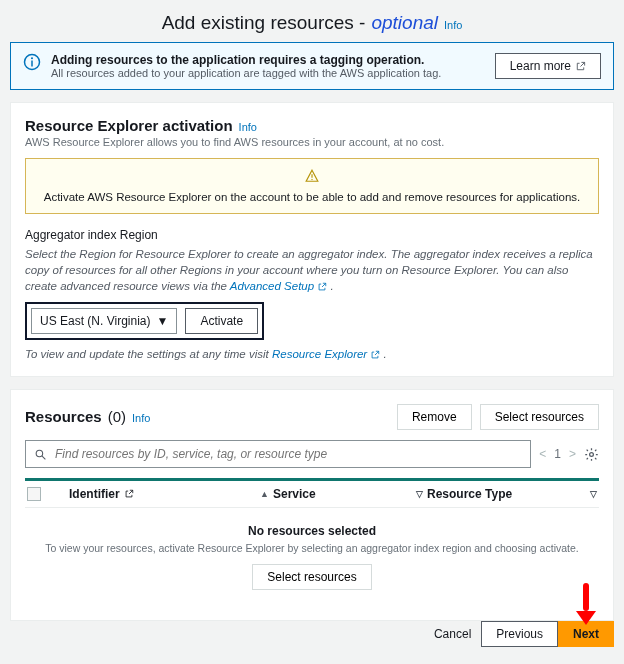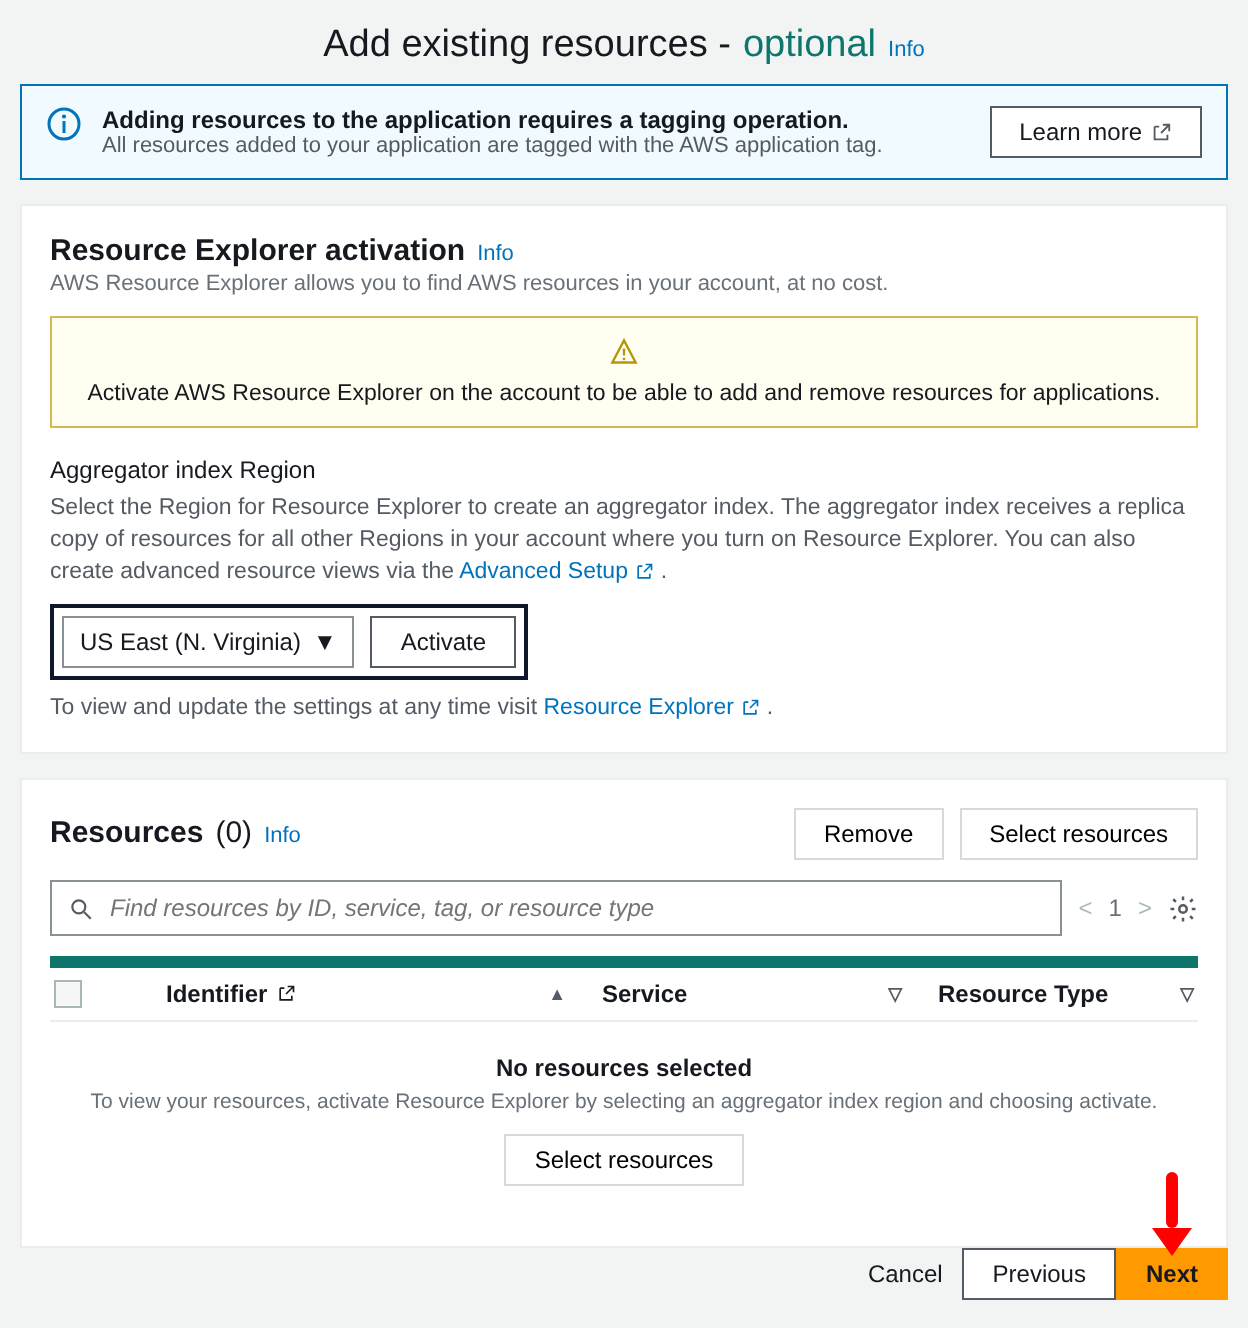--- a/index.html
+++ b/index.html
@@ -14,21 +14,21 @@
   }
   .page-title {
     font-size: 19px;
     font-weight: 400;
     margin: 2px 0 8px 0;
     display: flex;
     align-items: baseline;
     gap: 6px;
     justify-content: center;
   }
-  .page-title .optional { color: #0f766e;}
+  .page-title .optional { font-style: italic; color: #1d4ed8;}
   .info-link { color: #0073bb; font-size: 11px; font-weight: 400; cursor: pointer; }
   .alert-info {
     background: #f1faff;
     border: 1px solid #0073bb;
     padding: 10px 12px;
     display: flex;
     align-items: flex-start;
     gap: 10px;
   }
   .alert-info .icon-col { flex: 0 0 auto; }
@@ -67,21 +67,21 @@
     border: 1px solid #d6b656;
     padding: 10px 12px;
     display: flex;
     gap: 8px;
     align-items: center;
     font-size: 11.5px;
     margin: 6px 0 14px 0;
     flex-direction: column;
   }
   .section-label { font-size: 12px; color: #16191f; margin-bottom: 4px;}
-  .section-desc { font-size: 11.5px; color: #545b64; line-height: 1.4; }
+  .section-desc { font-size: 11.5px; color: #545b64; line-height: 1.4; font-style: italic; }
   .link { color: #0073bb; cursor: pointer; }
   .highlight-box {
     border: 2px solid #0f172a;
     padding: 4px;
     display: inline-flex;
     gap: 8px;
     margin: 8px 0 6px 0;
   }
   .select {
     border: 1px solid #879196;
@@ -103,22 +103,22 @@
     border: 1px solid #879196;
     padding: 5px 8px;
     display: flex; align-items: center; gap: 6px;
   }
   .search input {
     border: none; outline: none; width: 100%; font-style: italic; color: #687078; font-size: 12px;
     background: transparent;
   }
   .pager { display: flex; align-items: center; gap: 8px; color: #687078;}
   .table-head {
-    display: flex; align-items: center; gap: 18px;
-    border-top: 6px solid #0f766e; border-bottom: 1px solid #eaeded;
+    display: flex; align-items: center; gap: 4px;
+    border-top: 3px solid #0f766e; border-bottom: 1px solid #eaeded;
     padding: 6px 2px; font-size: 12px; font-weight: 700;
   }
   .th { display: flex; align-items: center; gap: 4px; }
   .th.identifier { flex: 0 0 200px; margin-left: 24px;}
   .th.service { flex: 0 0 150px; }
   .th.rtype { flex: 1; }
   .sort-icon { font-size: 9px; color: #545b64; }
   .empty { text-align: center; padding: 16px 0; }
   .empty .t { font-weight: 700; margin-bottom: 4px; font-size: 12px;}
   .empty .d { font-size: 10.5px; color: #687078; margin-bottom: 10px;}

